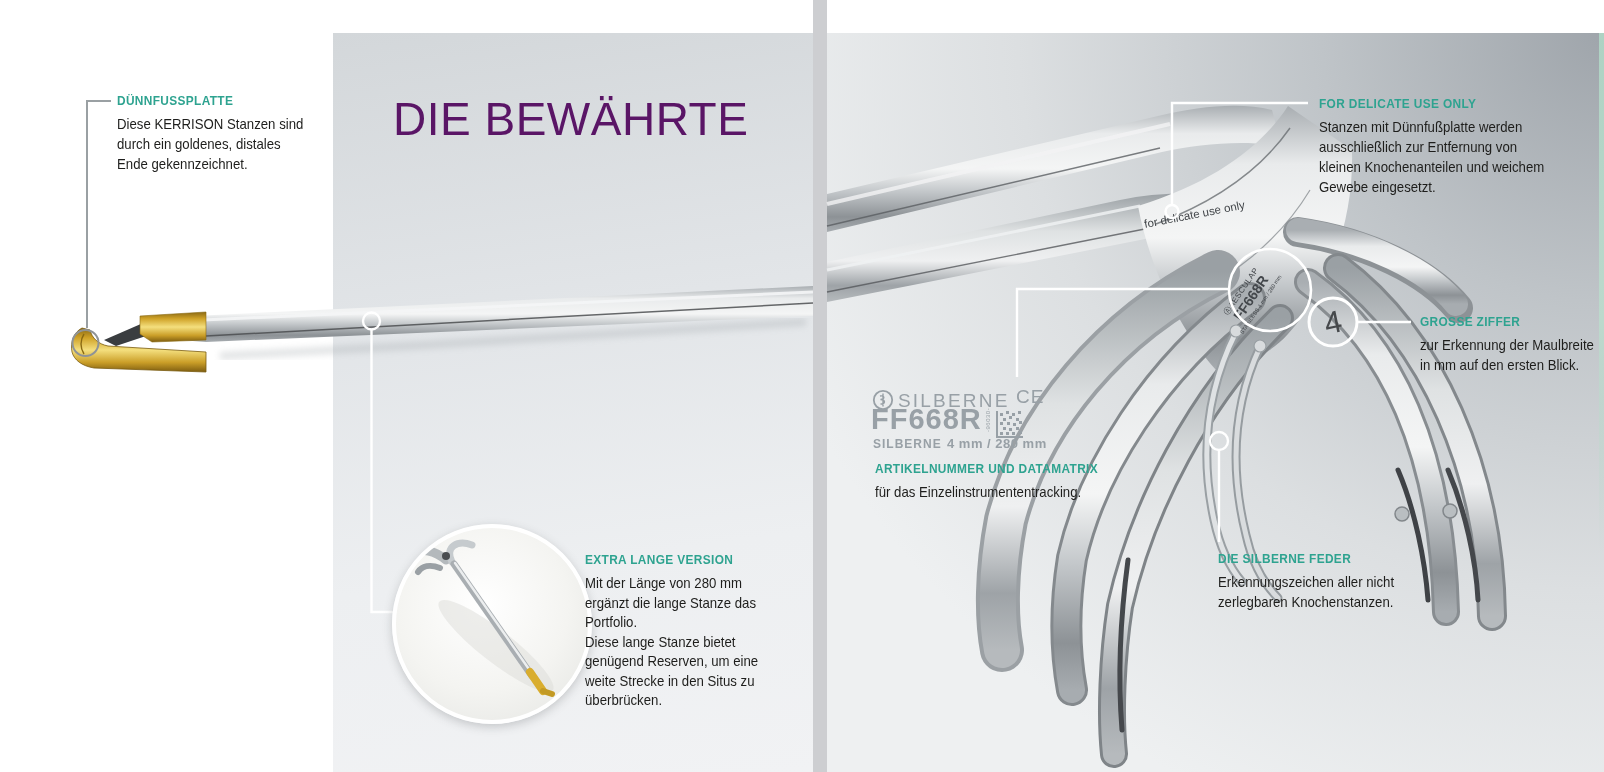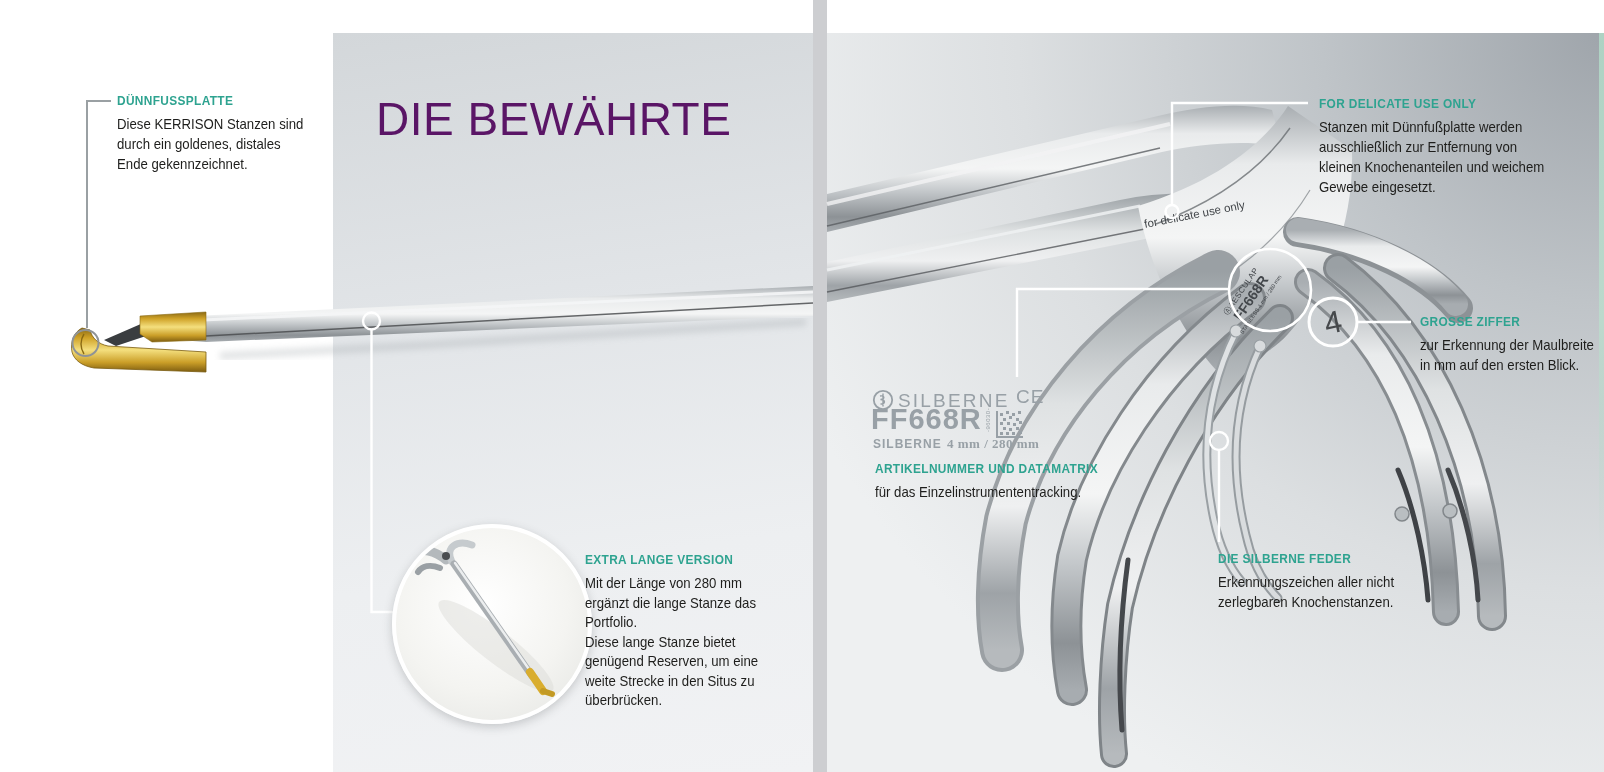--- a/index.html
+++ b/index.html
@@ -8,34 +8,34 @@
   
   .panel-left{position:absolute;left:333px;top:33px;width:480px;height:739px;
     background:linear-gradient(172deg,#d3d7da 0%,#e2e5e8 38%,#edeff1 70%,#f1f2f4 100%);}
   .panel-right{position:absolute;left:827px;top:33px;width:777px;height:739px;
     background:radial-gradient(130% 130% at 100% 0%,#9fa5ab 0%,#bfc4c8 28%,#dcdfe1 58%,#eef0f1 88%);}
   .gutter{position:absolute;left:813px;top:0;width:14px;height:772px;background:#cdced1;}
   .teal-edge{position:absolute;left:1599px;top:33px;width:5px;height:520px;
     background:linear-gradient(180deg,#aed2c3 0%,#bcd9cc 55%,rgba(188,217,204,0) 100%);}
   svg.scene{position:absolute;left:0;top:0;}
   
-  .title{position:absolute;left:376px;top:92px;font-size:46px;font-weight:400;
+  .title{position:absolute;left:393px;top:92px;font-size:46px;font-weight:400;
     letter-spacing:.5px;color:#5a1566;white-space:nowrap;text-align:right;}
   
   .note{position:absolute;transform:scaleX(.88);transform-origin:0 0;white-space:nowrap;}
   .note .h{font-size:13.5px;font-weight:700;letter-spacing:.4px;color:#2ea390;margin-bottom:6px;}
   .note .l{font-size:15px;line-height:20px;color:#1e1e1c;}
   .note.tight .l{line-height:19.5px;}
   
   .lab{position:absolute;color:#98a0a6;white-space:nowrap;}
   .lab.brand{left:898px;top:390px;font-size:19px;letter-spacing:2.2px;}
   .lab.ce{left:988px;top:386px;font-size:19px;letter-spacing:1px;margin-left:28px;}
   .lab.article{left:871px;top:403px;font-size:29px;font-weight:700;letter-spacing:1px;}
   .lab.material{left:873px;top:437px;font-size:12px;font-weight:700;letter-spacing:1px;}
-  .lab.dims{left:947px;top:436px;font-size:13px;font-weight:700;letter-spacing:.5px;font-family:Liberation Serif, serif;}
+  .lab.dims{left:947px;top:436px;font-size:13px;font-weight:700;letter-spacing:.5px;}
   .lab.matrixnum{left:985px;top:432px;font-size:6px;transform:rotate(-90deg);transform-origin:0 0;letter-spacing:.5px;}
   
   .inset{position:absolute;left:392px;top:524px;width:192px;height:192px;border:4px solid #fff;
     border-radius:50%;overflow:hidden;box-shadow:0 3px 10px rgba(70,75,80,.25);
     background:radial-gradient(circle at 45% 40%,#ffffff 0%,#f4f4f1 55%,#e3e4e1 100%);}
 </style>
 </head>
 <body>
 
 <div id="stage">

